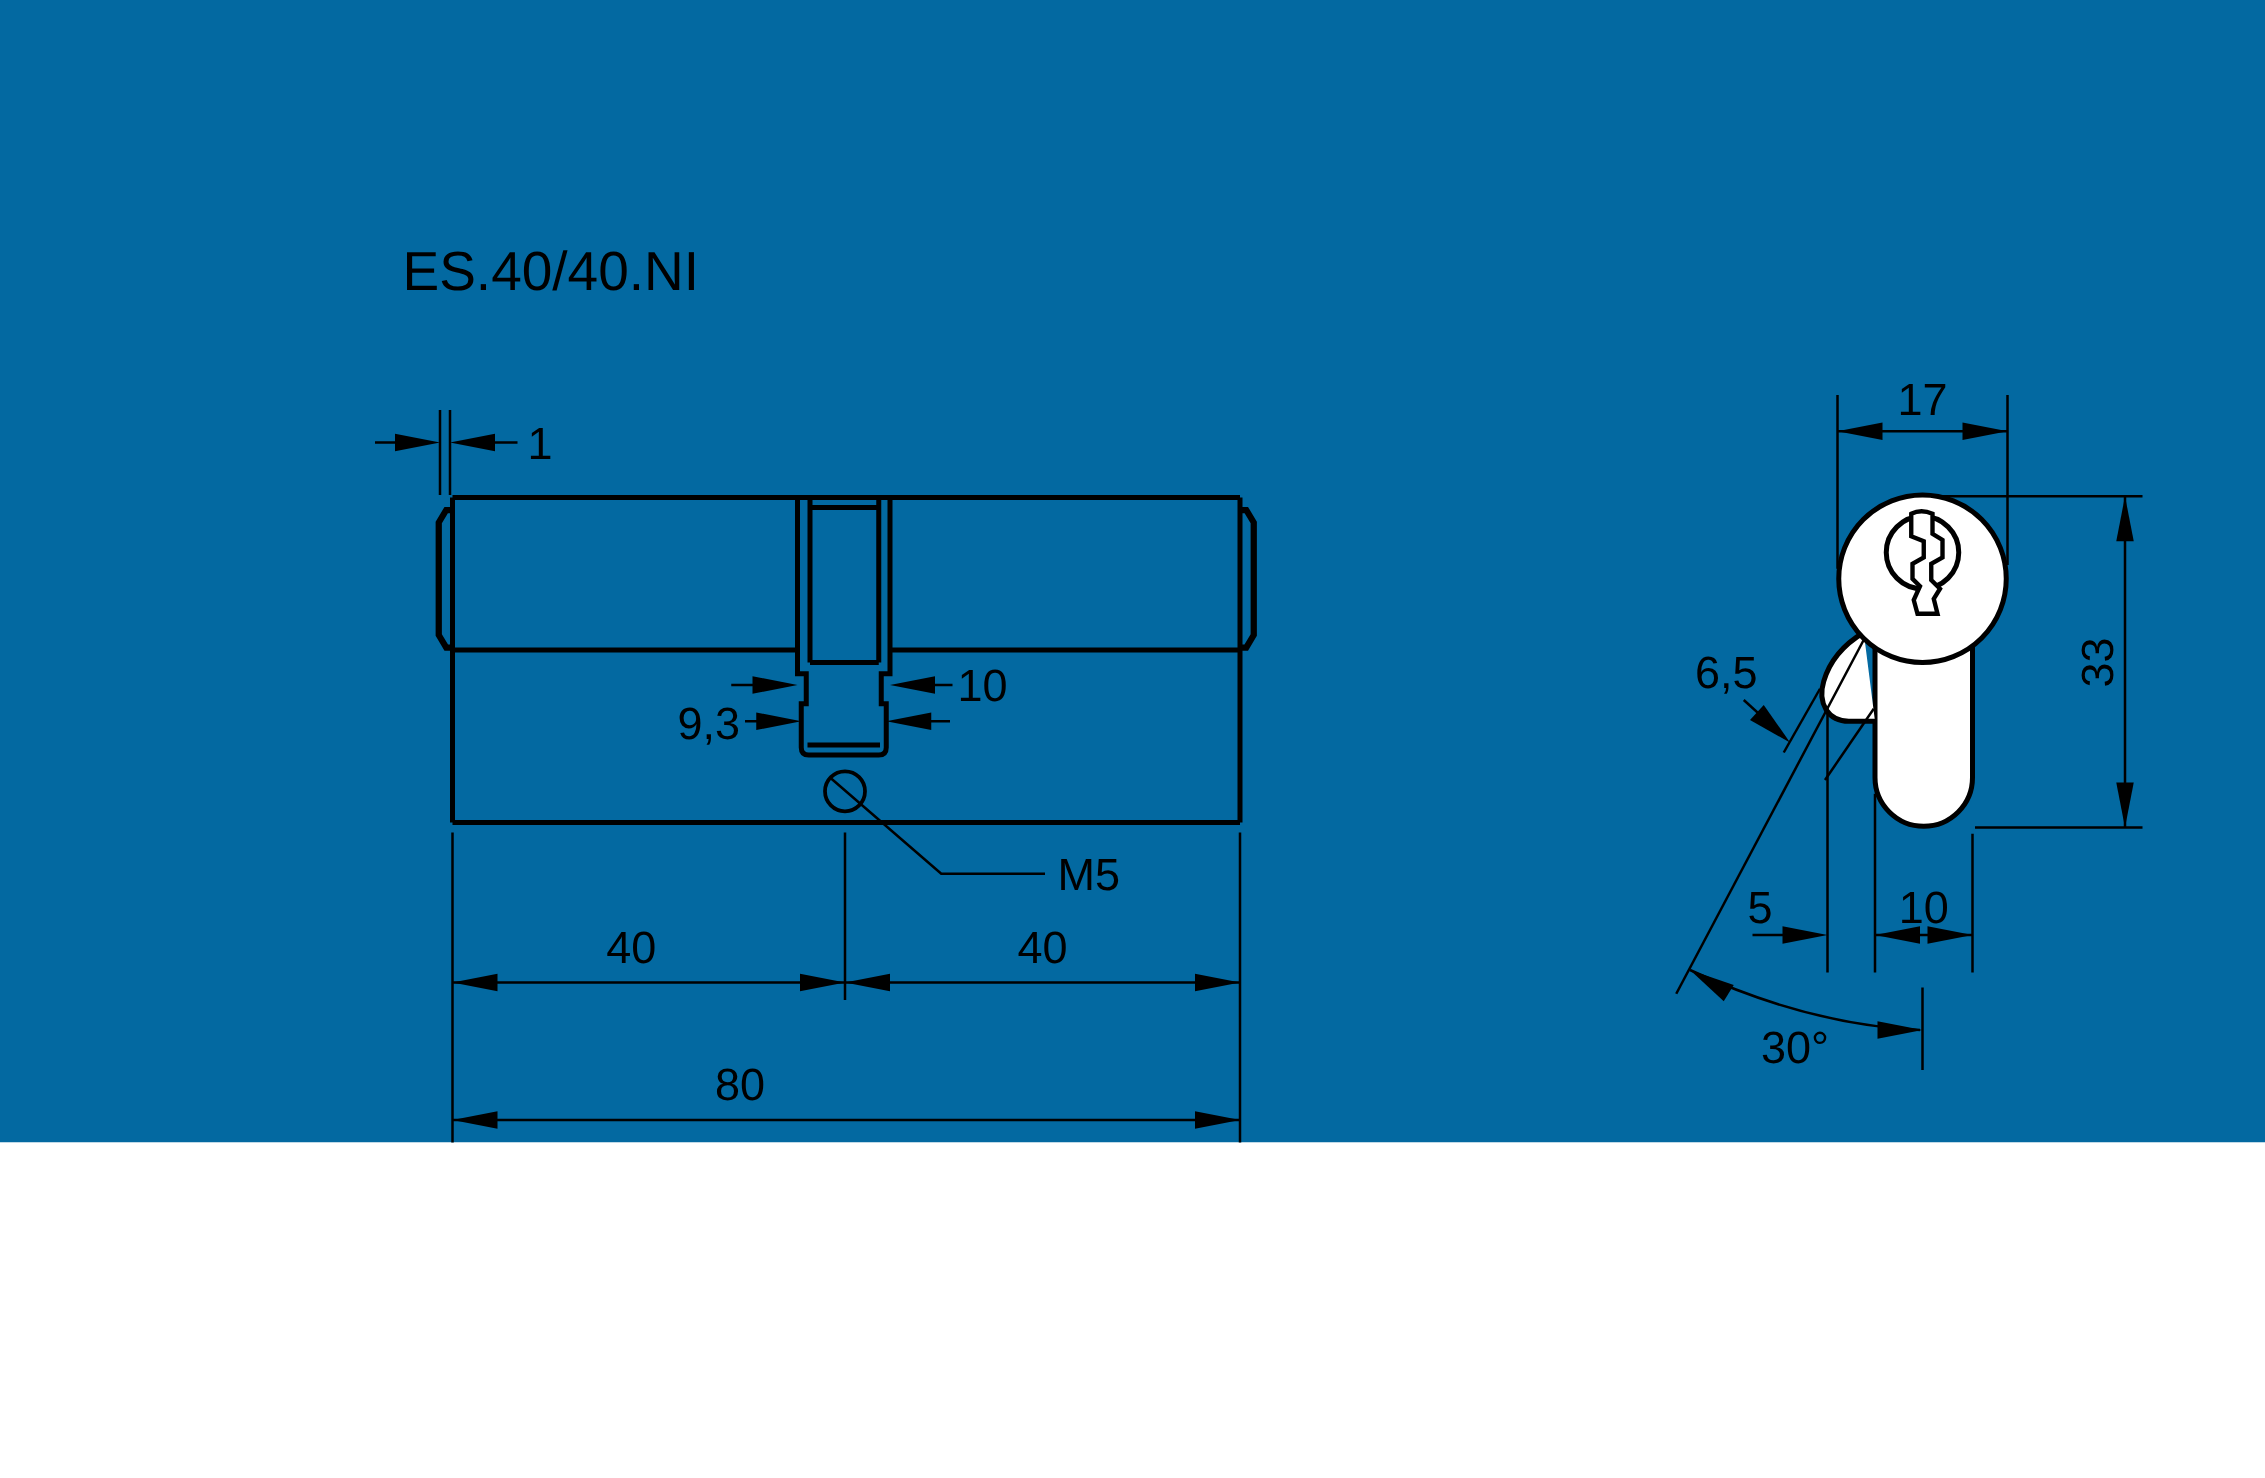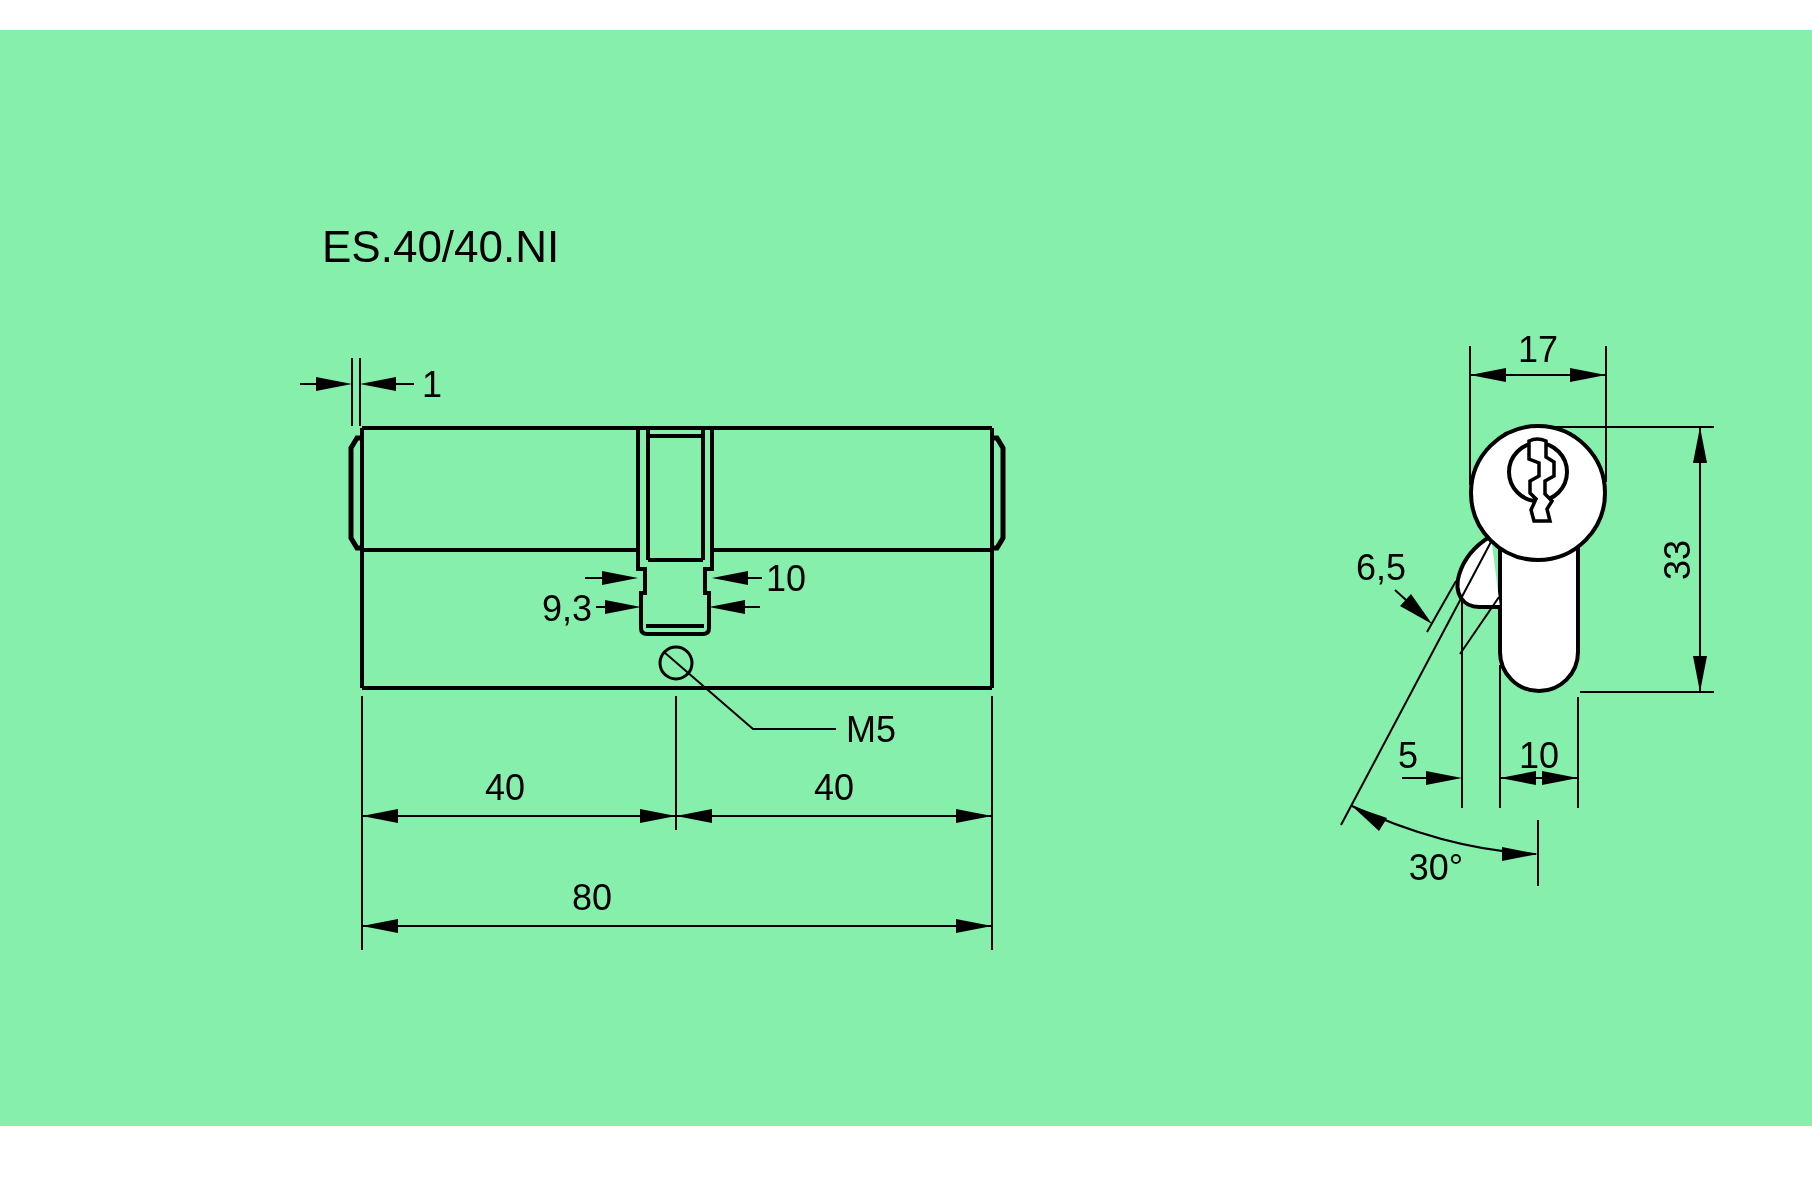--- a/index.html
+++ b/index.html
@@ -1,16 +1,16 @@
 <!DOCTYPE html>
 <html><head>
 <meta charset="utf-8">
 <style>
   html,body{margin:0;padding:0;background:#ffffff;}
-  .stage{width:1812px;height:1096px;background:#86efac;position:relative;font-family:"Liberation Sans",sans-serif;margin-top:30px;}
+  .stage{width:1812px;height:914px;background:#0369a1;position:relative;font-family:"Liberation Sans",sans-serif;}
   svg{display:block;}
   text{font-family:"Liberation Sans",sans-serif;fill:#000;}
   .dim-text{font-size:36px;}
   .title-text{font-size:44px;}
   .outline{stroke:#000;stroke-width:4;fill:none;stroke-linejoin:miter;}
   .outline-thick{stroke:#000;stroke-width:5;fill:none;stroke-linejoin:miter;}
   .thin{stroke:#000;stroke-width:2;fill:none;}
   .fillwhite{fill:#fff;}
   .head{fill:#000;stroke:none;}
 </style>

